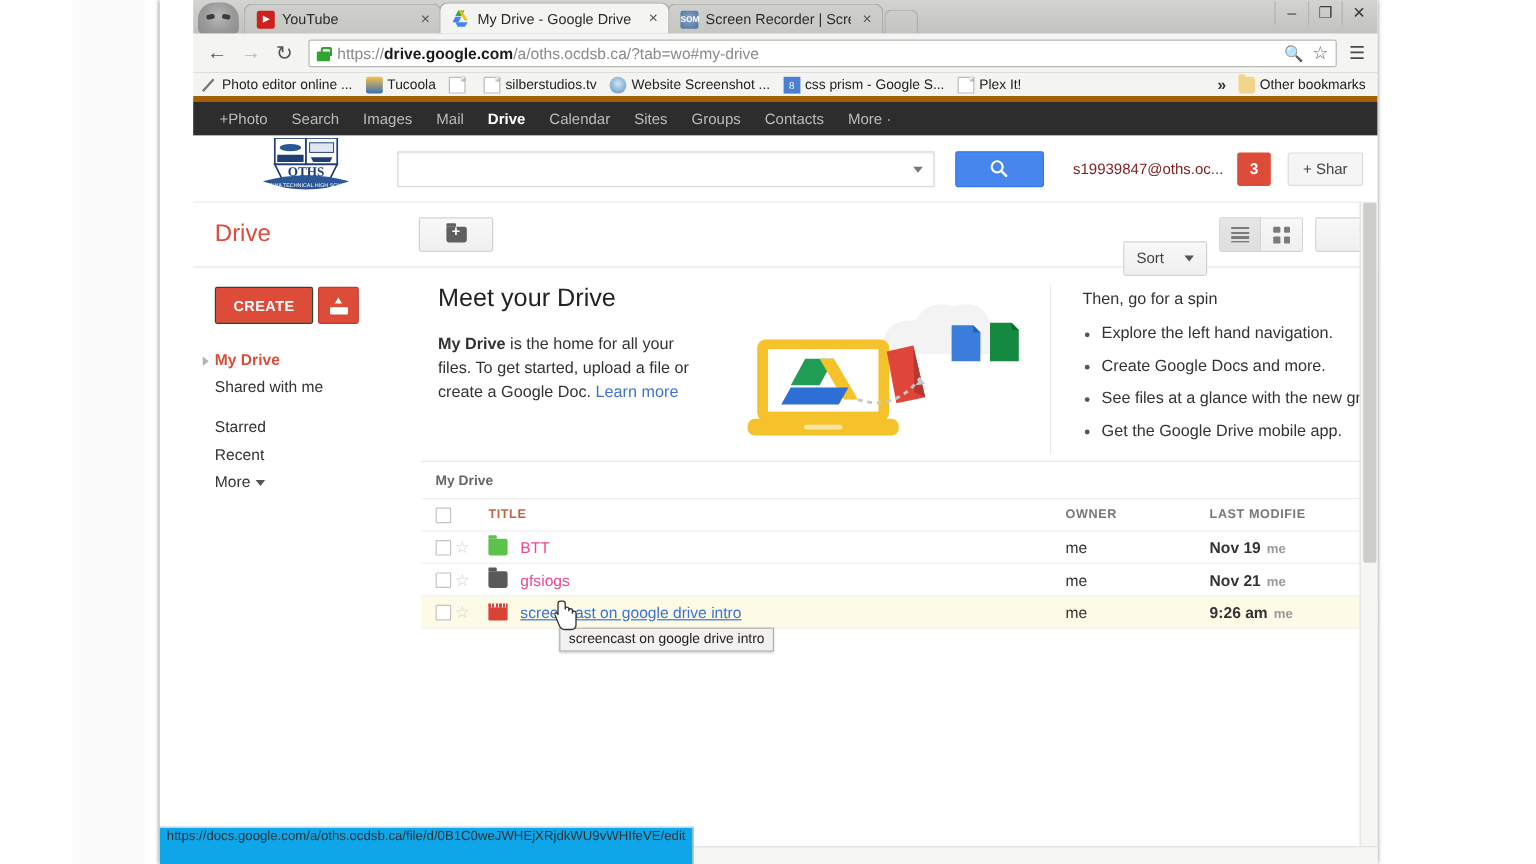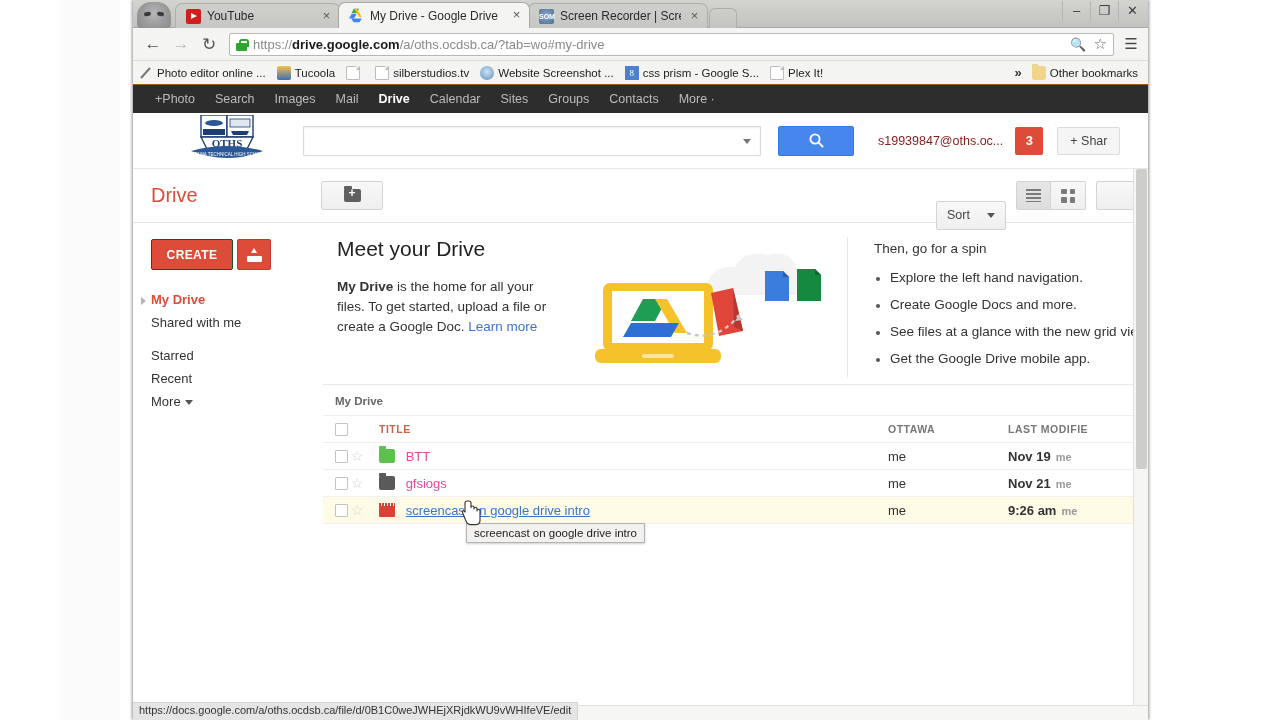--- a/index.html
+++ b/index.html
@@ -24,20 +24,21 @@
   }
 
   
   #browser {
     position: absolute;
     left: 133px; top: 0px;
     width: 1015px; height: 720px;
     background: #fff;
     box-shadow: -1px 0 3px rgba(0,0,0,.35), 1px 0 3px rgba(0,0,0,.35);
     overflow: hidden;
+    padding-left: 28px;
   }
 
   
   .tabstrip {
     position: relative;
     height: 28px;
     background: linear-gradient(#d3d3d0, #c2c2bf);
     border-bottom: 1px solid #a9a9a6;
   }
   .chrome-logo {
@@ -135,21 +136,21 @@
   .url-dark { color: #1a1a1a; font-weight: bold; }
   .url-grey { color: #8a8a8a; }
   .omni-icons { margin-left: auto; display: flex; gap: 7px; align-items: center; color:#666; font-size:13px;}
   .menu-btn {
     width: 22px; text-align: center; color: #4a4a4a; font-size: 15px;
   }
 
   
   .bookmarks {
     height: 24px; background: #f4f4f2;
-    border-bottom: 1px solid #a16207;
+    border-bottom: 5px solid #a16207;
     display: flex; align-items: center; padding: 0 6px;
     font-size: 11.5px; color: #222; position: relative;
   }
   .bm { display: flex; align-items: center; margin-right: 11px; white-space: nowrap; }
   .bm .bmico { width: 14px; height: 14px; margin-right: 4px; flex:0 0 14px; position:relative; }
   .ico-page { background:#fff; border:1px solid #bbb; border-radius:1px; }
   .ico-page::after{content:""; position:absolute; right:-1px; top:-1px; border-left:4px solid #e8e8e8; border-bottom:4px solid #bbb;}
   .ico-pencil { background: transparent; }
   .ico-tucoola { background: linear-gradient(#f5c04a,#3a6fb5); border-radius:2px; }
   .ico-website { background: radial-gradient(circle at 50% 40%, #cfe4f5, #5b8fc0); border-radius:50%; }
@@ -368,22 +369,22 @@
     font-size: 11.5px; color: #222; padding: 3px 7px;
     white-space: nowrap; z-index: 40;
   }
 
   
   .cursor { position: absolute; left: 462px; top: 500px; width: 22px; height: 26px; z-index: 50; }
 
   
   .statusbar {
     position: absolute; left: 0; bottom: 0;
-    max-width: 700px; height: 18px;
-    background: #e5e5e5; border: 1px solid #d4d4d1; border-left: none; border-bottom: none;
+    max-width: 700px; height: 31px;
+    background: #0ea5e9; border: 1px solid #d4d4d1; border-left: none; border-bottom: none;
     font-size: 11px; color: #333; padding: 1px 6px; white-space: nowrap;
     z-index: 30;
   }
   
   .pagescroll {
     position: absolute; right: 0; top: 169px; bottom: 0; width: 15px;
     background: #f6f6f4; border-left: 1px solid #e0e0de;
   }
   .pagescroll .thumb {
     position:absolute; left:2px; top:0; width:11px; height:300px;
@@ -642,21 +643,21 @@
       <div class="listwrap">
         <div class="listlabel">My Drive</div>
         <table class="ftable">
           <thead>
             <tr>
               <th class="c-check">
                 <span class="chk"></span>
               </th>
               <th class="c-star"></th>
               <th class="c-title colhdr">TITLE</th>
-              <th class="c-owner colhdr plain">OTTAWA</th>
+              <th class="c-owner colhdr plain">OWNER</th>
               <th class="c-mod colhdr plain">LAST MODIFIE</th>
             </tr>
           </thead>
           <tbody>
             <tr>
               <td class="c-check">
                   <span class="chk"></span>
                 </td>
               <td class="c-star"><span class="star">☆</span></td>
               <td class="c-title">

